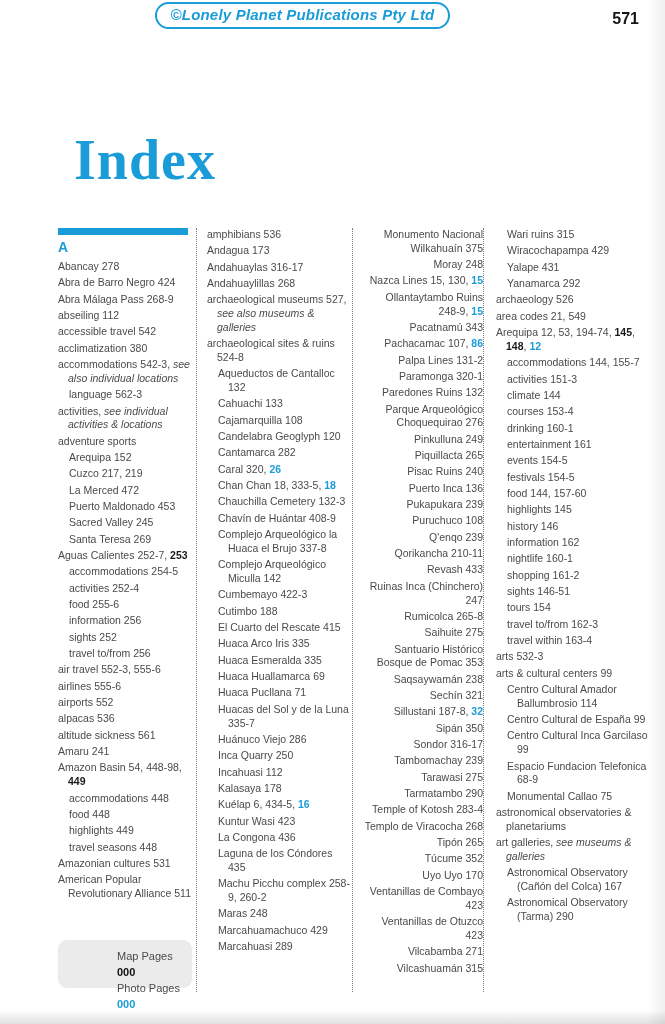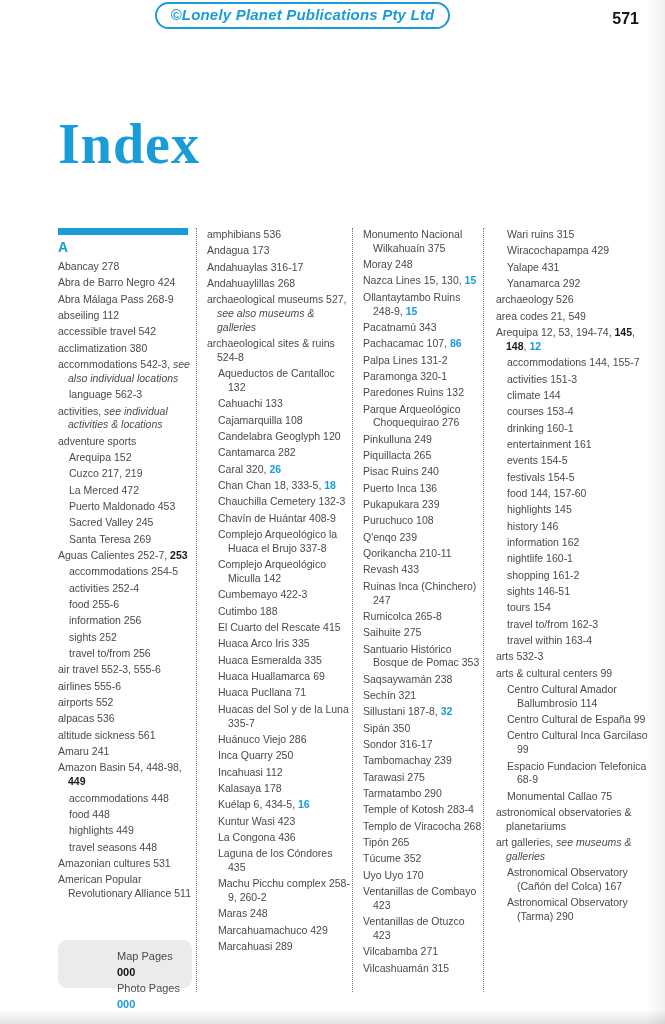--- a/index.html
+++ b/index.html
@@ -16,30 +16,30 @@
     background:linear-gradient(to bottom,rgba(0,0,0,0),rgba(0,0,0,0.12));pointer-events:none;}
 
   .top-banner-wrap{position:absolute;top:2px;left:0;right:60px;display:flex;justify-content:center;}
   .top-banner{
     border:2px solid #1a9cd8;border-radius:14px;padding:2px 14px 4px;
     color:#1a9cd8;font-weight:bold;font-size:15px;letter-spacing:.2px;background:#fff;font-style:italic;
   }
   .page-number{position:absolute;top:10px;right:26px;font-weight:bold;font-size:16px;color:#151515;}
 
   .title{
-    position:absolute;left:58px;top:116px;margin:0;
+    position:absolute;left:58px;top:116px;margin:16px;
     font-family:"Liberation Serif","DejaVu Serif",serif;
     font-weight:bold;font-size:56px;line-height:1;color:#1a9cd8;letter-spacing:1px;
   }
 
   .columns{position:absolute;left:58px;top:228px;width:595px;height:764px;display:flex;}
   .col{box-sizing:border-box;}
   .col-0{width:138px;}
   .col-1{width:156px;border-left:1px dotted #7a7a7a;padding-left:10px;}
-  .col-2{width:131px;border-left:1px dotted #7a7a7a;padding-left:10px;}
+  .col-2{width:131px;border-left:1px dotted #7a7a7a;padding-left:10px;text-align:right;}
   .col-3{flex:1;border-left:1px dotted #7a7a7a;padding-left:12px;}
 
   .letter-bar{width:130px;height:7px;background:#1a9cd8;margin-bottom:4px;}
   .letter{font-size:14px;font-weight:bold;color:#1a9cd8;margin-bottom:5px;}
 
   .entry{font-size:10.5px;line-height:1.31;margin-bottom:2.6px;}
   .entry.ind0{padding-left:10px;text-indent:-10px;}
   .entry.ind1{padding-left:21px;text-indent:-10px;}
   .seg-b{font-weight:bold;color:#1a1a1a;text-align:center;}
   .seg-bb{font-weight:bold;color:#1a9cd8;}

